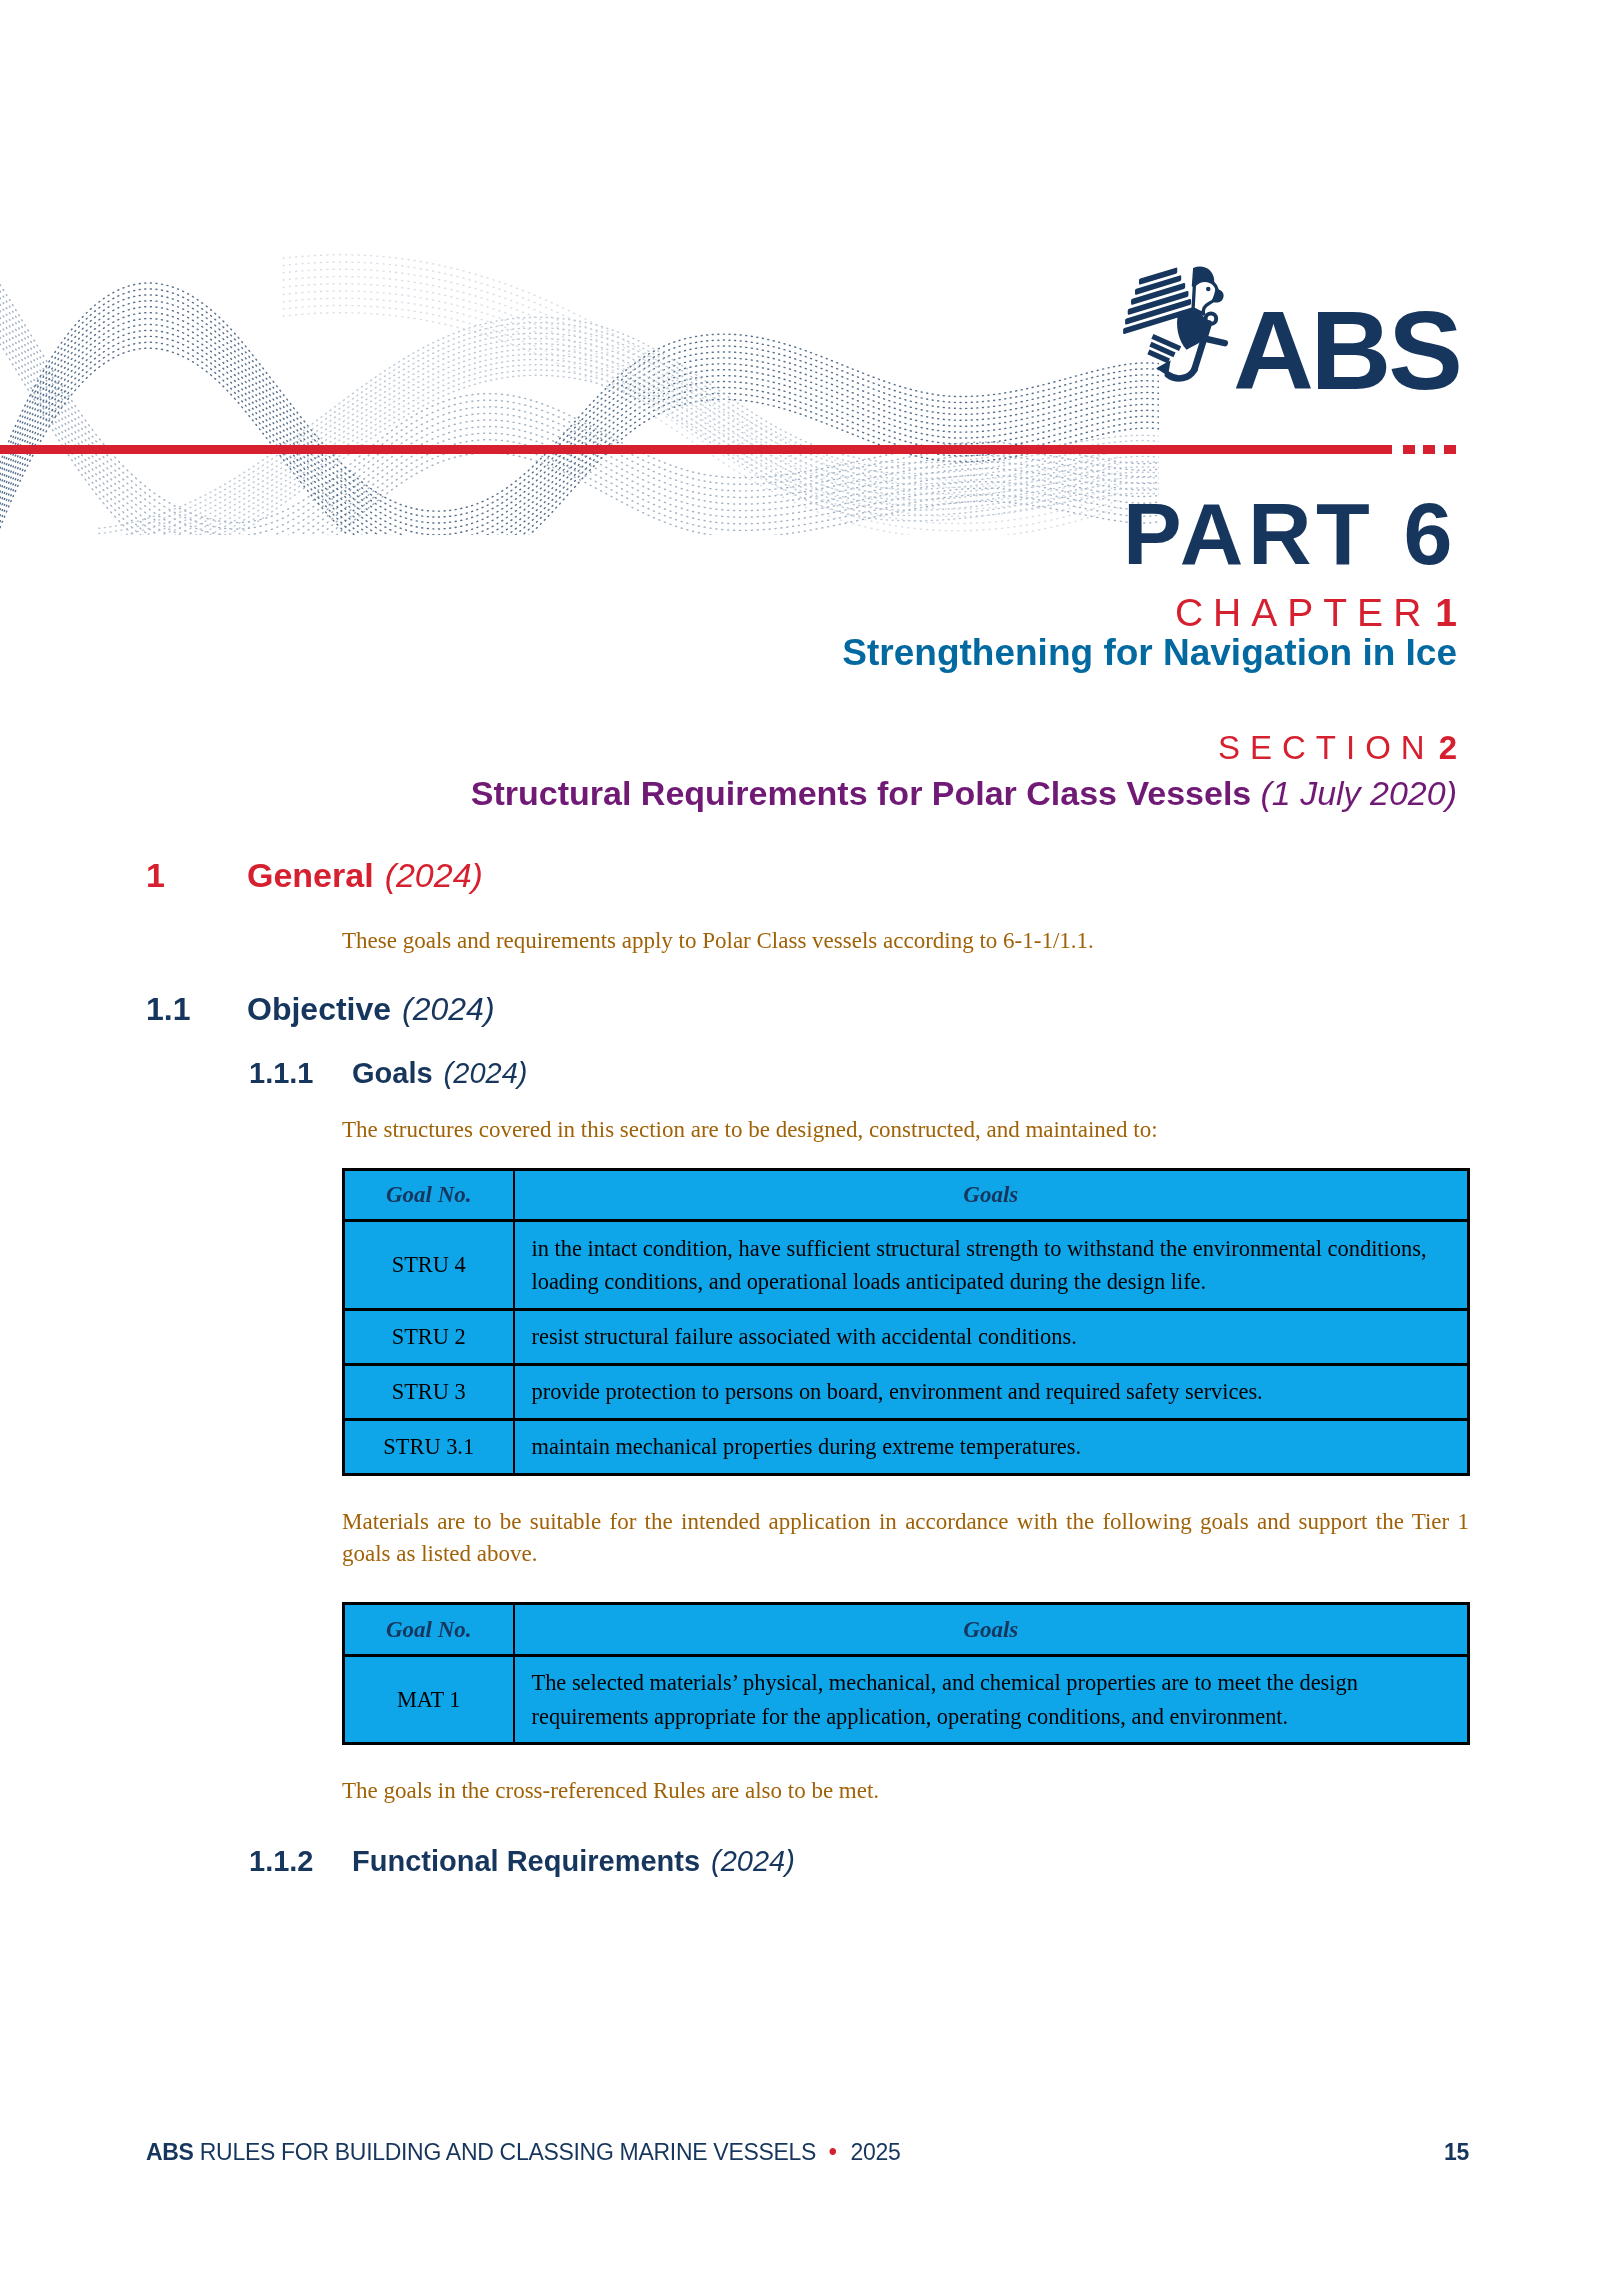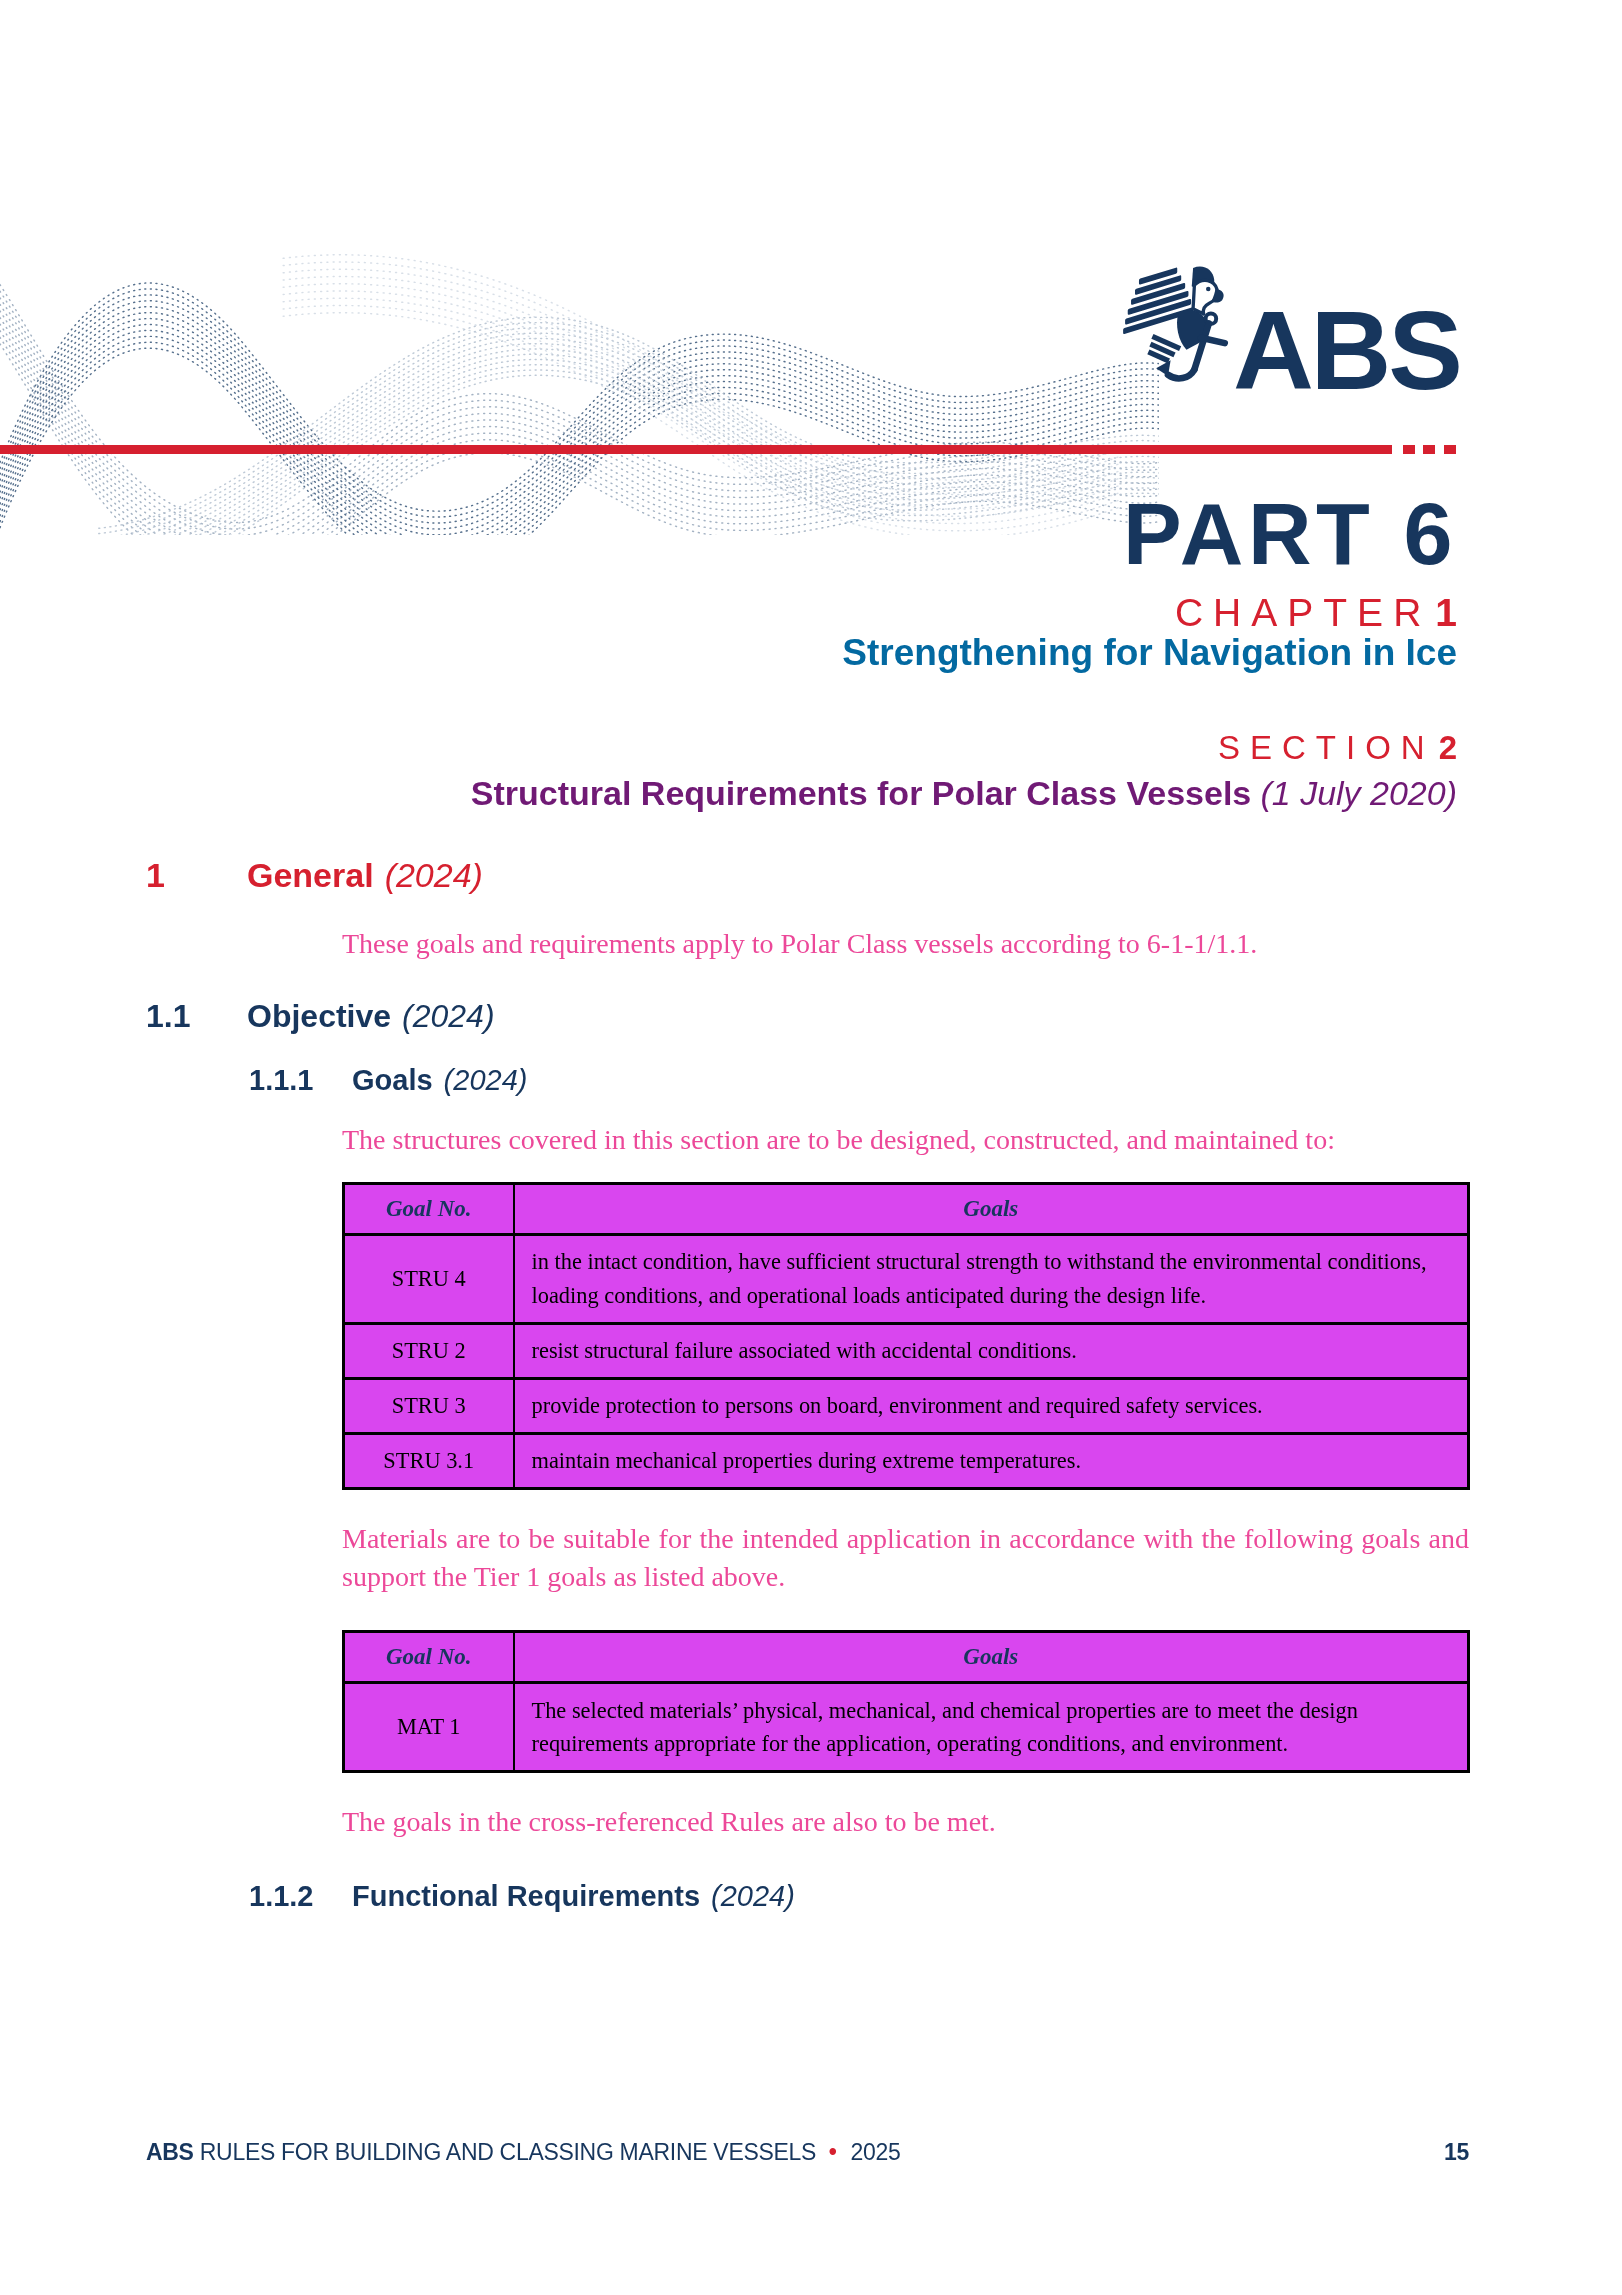--- a/index.html
+++ b/index.html
@@ -36,30 +36,30 @@
 
   .h-row { display:flex; align-items:baseline; line-height:1.15; }
   .h-row .h-num   { flex:0 0 101px; }
   .h-row .h-ed    { font-weight:normal; font-style:italic; margin-left:11px; }
   .h1 { font-size:34px; font-weight:bold; color:#D6202F; margin:0 0 30px 0; }
   .h2 { font-size:32px; font-weight:bold; color:#17365D; margin:33px 0 26px 0; }
   .h3 { font-size:29px; font-weight:bold; color:#17365D; margin:29px 0 24px 0; margin-left:103px; }
   .h3 .h-num { flex:0 0 103px; }
 
   .body-p {
-    margin:0 0 0 196px; font-family:"Liberation Serif", serif; font-size:28px;
-    line-height:1.38; text-align:justify; color:#ec4899;
+    margin:0 0 0 196px; font-family:"Liberation Serif", serif; font-size:23px;
+    line-height:1.38; text-align:justify; color:#a16207;
   }
   .sp-a { margin-bottom:34px; } .sp-b { margin-bottom:22.4px; }
   .sp-c { margin-bottom:33px; } .sp-d { margin-bottom:38px; }
 
   table.goals-table {
     border-collapse:collapse; table-layout:fixed;
     width:1128px; margin:0 0 30px 196px;
-    border:3.3px solid #000; background:#d946ef;
+    border:3.3px solid #000; background:#0ea5e9;
     font-family:"Liberation Serif", serif; font-size:22.4px;
   }
   table.goals-table th {
     border-bottom:3.3px solid #000; color:#17365D; font-weight:bold; font-style:italic;
     font-size:23px; padding:11.2px 6.6px; text-align:center;
   }
   table.goals-table td { border-top:3.3px solid #000; padding:9.2px 17px; line-height:1.5; vertical-align:middle; }
   table.goals-table .col-no { width:170px; border-right:2px solid #000; text-align:center; }
 
   

